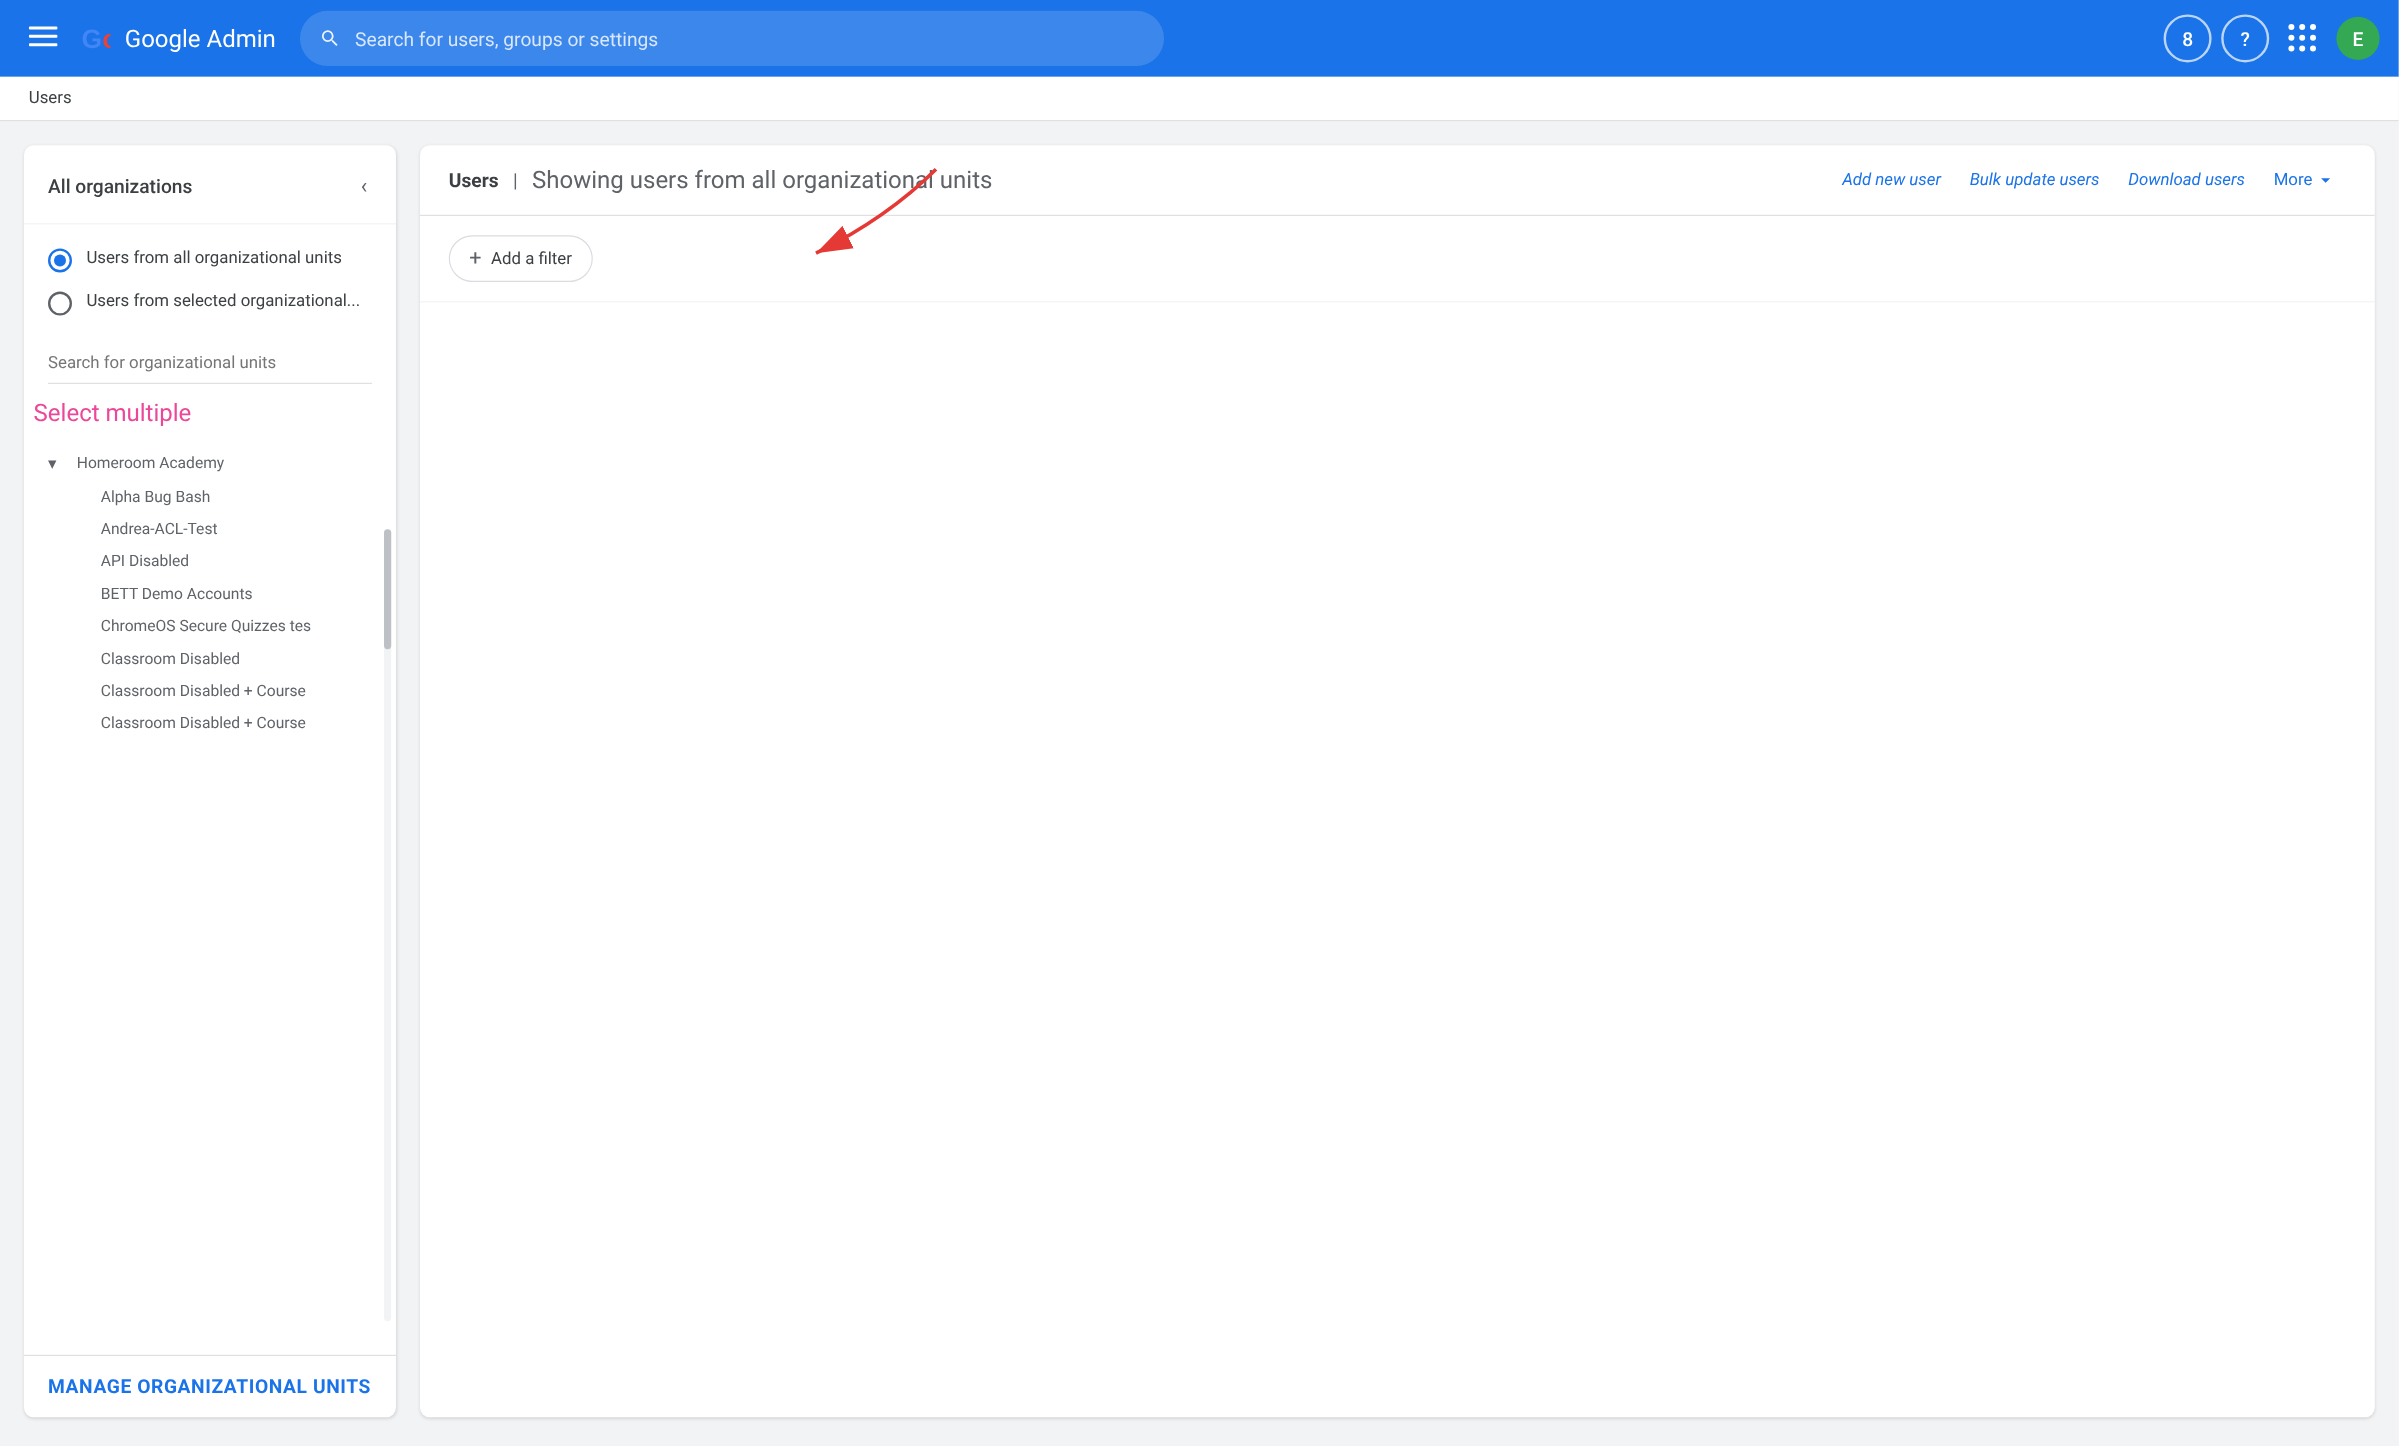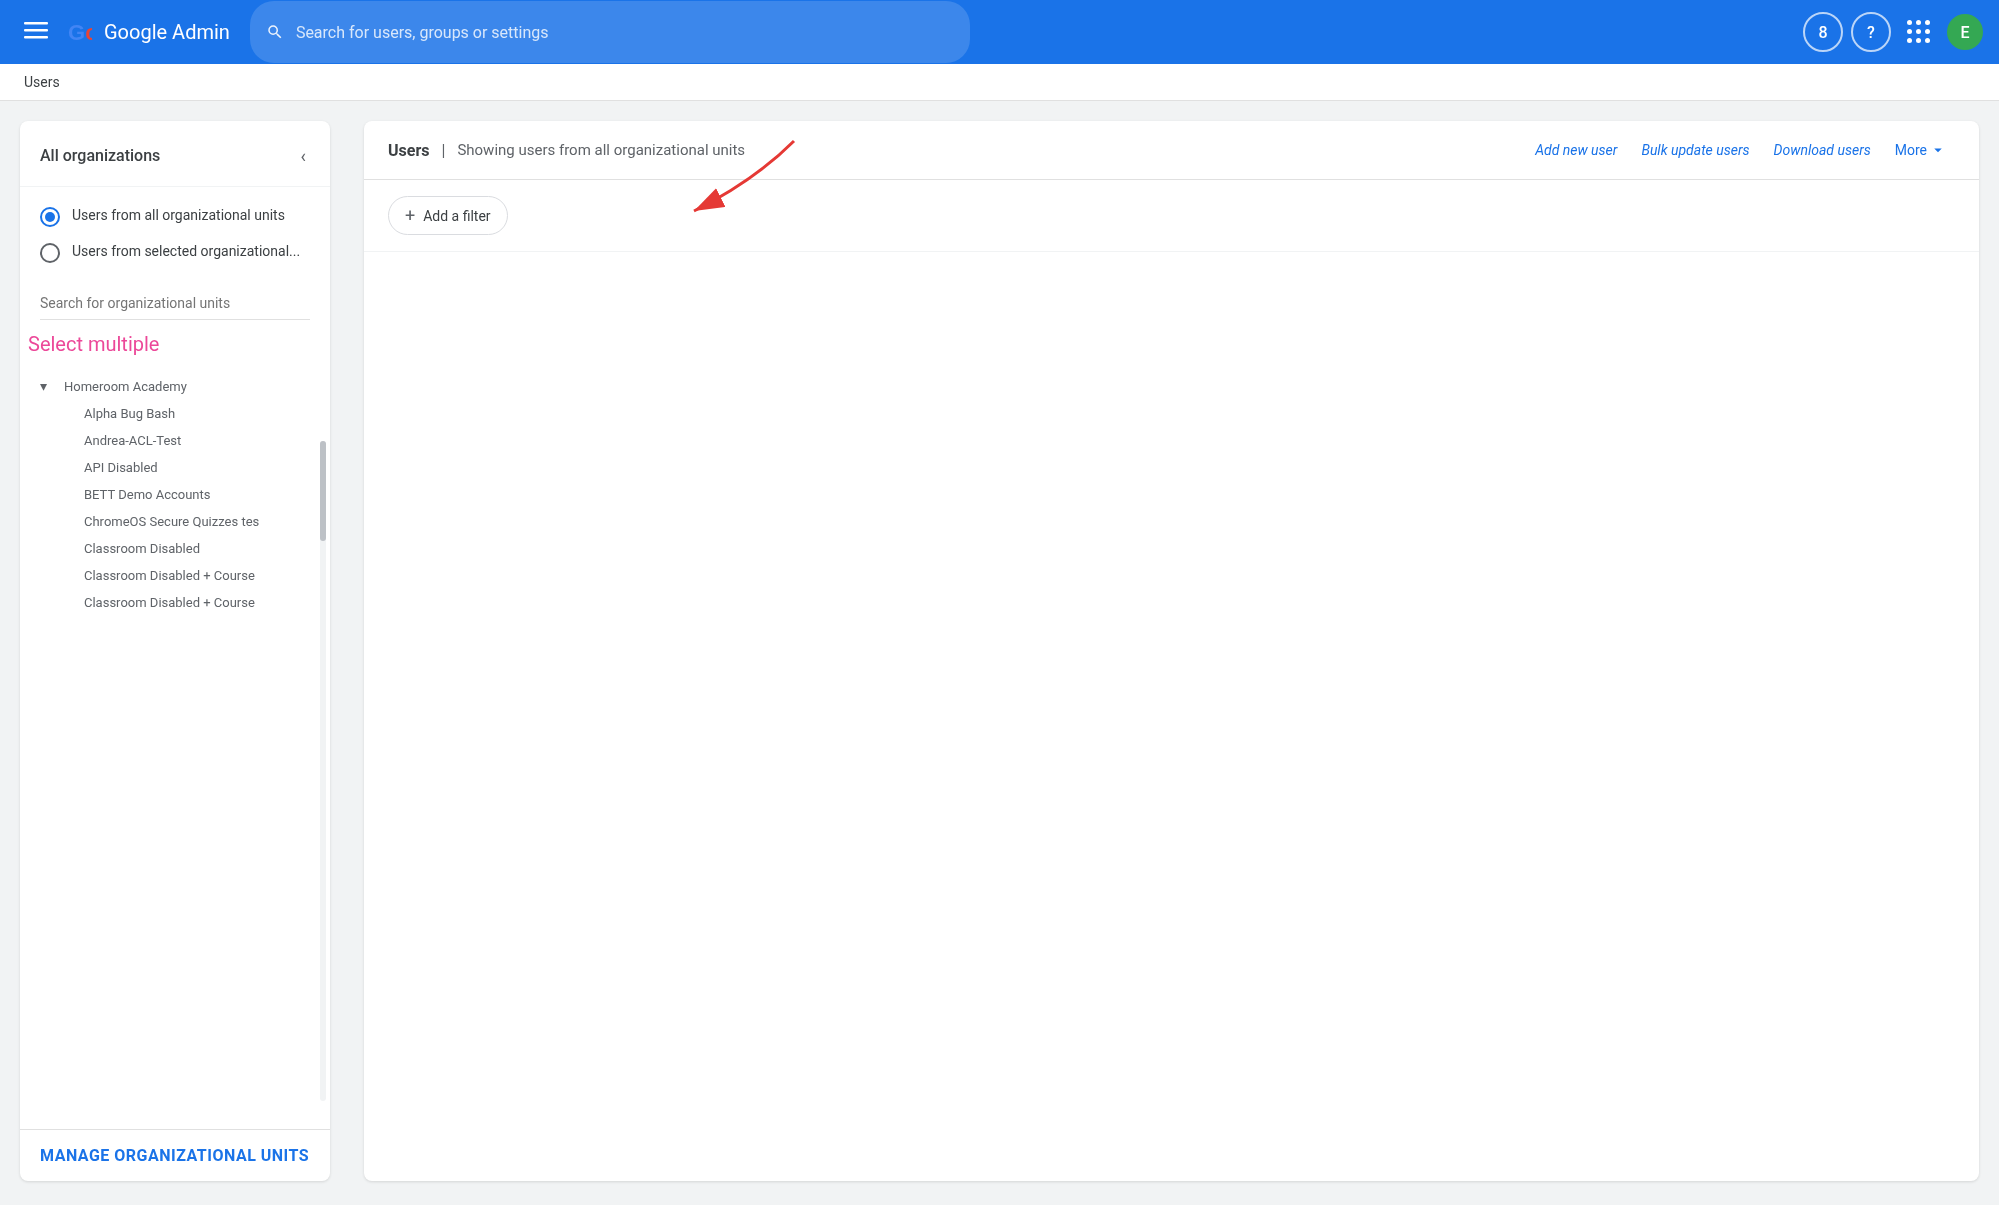--- a/index.html
+++ b/index.html
@@ -33,21 +33,21 @@
     }
 
     .search-bar {
       flex: 1;
       max-width: 720px;
       background: rgba(255,255,255,0.15);
       border-radius: 24px;
       display: flex;
       align-items: center;
       padding: 0 16px;
-      height: 62px;
+      height: 46px;
       gap: 12px;
       border: none;
       color: white;
     }
     .search-bar input {
       background: transparent;
       border: none;
       outline: none;
       color: white;
       font-size: 16px;
@@ -98,21 +98,21 @@
       background: white;
       padding: 10px 24px;
       font-size: 14px;
       color: #3c4043;
       border-bottom: 1px solid #e0e0e0;
     }
 
     
     .main-content {
       display: flex;
-      gap: 14px;
+      gap: 0;
       padding: 20px;
       min-height: calc(100vh - 64px - 41px);
     }
 
     
     .sidebar {
       width: 310px;
       min-width: 310px;
       background: white;
       border-radius: 8px;
@@ -279,21 +279,21 @@
       font-size: 16px;
       color: #3c4043;
       font-weight: 700;
     }
     .toolbar-separator {
       color: #5f6368;
       font-size: 16px;
       margin: 0 4px;
     }
     .toolbar-subtitle {
-      font-size: 15px;
+      font-size: 20px;
       color: #5f6368;
       font-weight: 400;
     }
     .toolbar-spacer { flex: 1; }
     .toolbar-action {
       color: #1a73e8;
       font-size: 14px;
       cursor: pointer;
       background: none;
       border: none;

